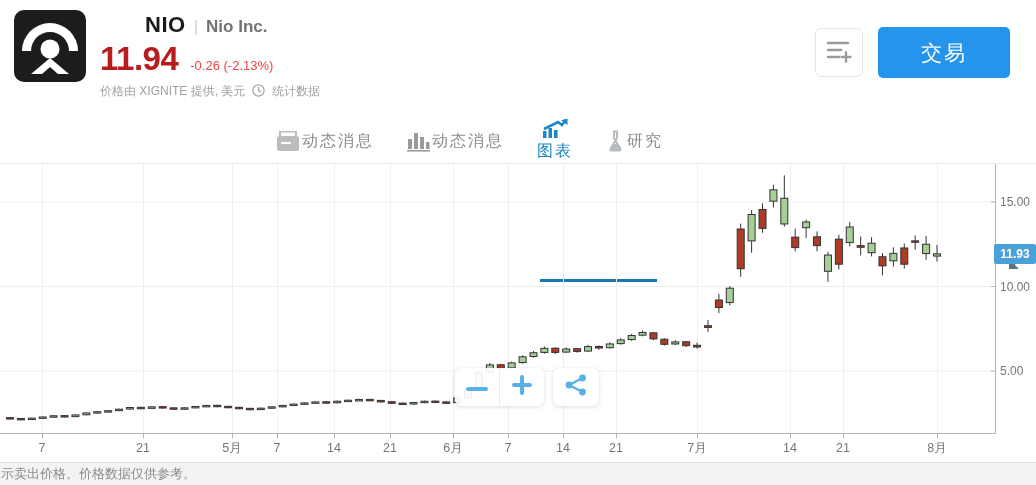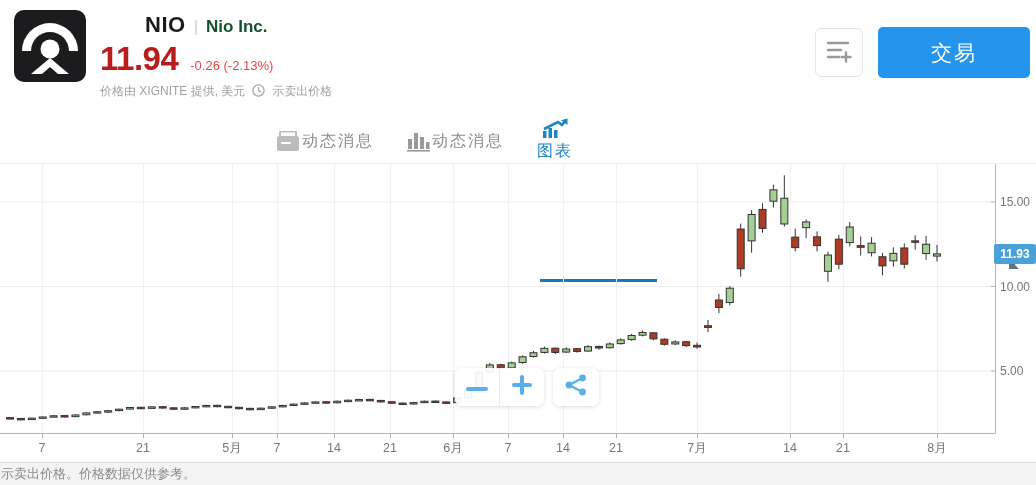--- a/index.html
+++ b/index.html
@@ -4,29 +4,29 @@
 <style>
   * { margin:0; padding:0; box-sizing:border-box; }
   html,body { width:1036px; height:485px; background:#fff; font-family:"Liberation Sans", sans-serif; overflow:hidden; position:relative; }
 
   
   .logo { position:absolute; left:14px; top:10px; width:72px; height:72px; background:#1c1c1e; border-radius:10px; }
   .title-block { position:absolute; left:100px; top:12px; }
   .title-row { display:flex; align-items:baseline; gap:8px;margin-left:45px; }
   .sym { font-size:22px; font-weight:bold; color:#1a1a1a; letter-spacing:0.5px; }
   .sep { font-size:17px; color:#d0d0d0; font-weight:400; }
-  .company { font-size:17px; font-weight:600; color:#14532d; }
+  .company { font-size:17px; font-weight:600; color:#737373; }
   .price-row { display:flex; align-items:baseline; gap:12px; margin-top:2px; }
   .price { font-size:33px; font-weight:700; color:#b91c1c; letter-spacing:-0.5px; }
   .change { font-size:13px; color:#ef4444; font-weight:400; }
   .sub-row { display:flex; align-items:center; gap:7px; margin-top:5px; color:#a0a0a0; font-size:12px; }
   .clock { display:inline-block; }
 
   .watchlist-btn { position:absolute; left:815px; top:28px; width:48px; height:49px; background:#fff; border:1px solid #e6e6e6; border-radius:6px; display:flex; align-items:center; justify-content:center; cursor:pointer; }
-  .trade-btn { position:absolute; left:878px; top:27px; width:152px; height:51px; background:#2494ec; color:#fff; border:none; border-radius:5px; font-size:21px; font-family:inherit; cursor:pointer; letter-spacing:2px; }
+  .trade-btn { position:absolute; left:878px; top:27px; width:132px; height:51px; background:#2494ec; color:#fff; border:none; border-radius:5px; font-size:21px; font-family:inherit; cursor:pointer; letter-spacing:2px; }
 
   
   .tabbar { position:absolute; left:0; top:118px; width:1036px; height:46px; border-bottom:1px solid #ebebeb; }
   .tabs { position:absolute; left:276px; top:0; height:46px; display:flex; gap:33px; }
   .tab { display:flex; align-items:center; gap:2px; height:46px; color:#8b8b8b; font-size:16px; letter-spacing:2px; cursor:pointer; }
   .tab.active { color:#1d86c8;flex-direction:column; }
   .tab .ticn { display:flex; align-items:center; }
   .tab-underline { position:absolute; left:540px; top:161px; width:117px; height:3px; background:#1779b4; }
   .expand { position:absolute; left:1009px; top:129px; width:22px; height:22px; cursor:pointer; }
 
@@ -64,21 +64,21 @@
     <span class="change">-0.26 (-2.13%)</span>
   </div>
   <div class="sub-row">
     <span>价格由 XIGNITE 提供, 美元</span>
     <span class="clock">
       <svg width="13" height="13" viewBox="0 0 14 14">
           <circle cx="7" cy="7" r="6" fill="none" stroke="#a8a8a8" stroke-width="1.4"></circle>
           <path d="M7,3.5 L7,7 L9.5,8.2" fill="none" stroke="#a8a8a8" stroke-width="1.3" stroke-linecap="round"></path>
         </svg>
     </span>
-    <span>示卖出价格</span>
+    <span>统计数据</span>
   </div>
 </div>
 
 <div class="watchlist-btn">
   <span>
     <svg width="26" height="24" viewBox="0 0 26 24">
       <g stroke="#9a9a9a" stroke-width="2.4" stroke-linecap="round">
         <line x1="2" y1="4" x2="22" y2="4"></line>
         <line x1="2" y1="11" x2="15" y2="11"></line>
         <line x1="2" y1="18" x2="13" y2="18"></line>
@@ -122,20 +122,29 @@
             <g fill="#1d86c8">
               <rect x="1" y="13" width="3.5" height="7"></rect>
               <rect x="6.5" y="10" width="3.5" height="10"></rect>
               <rect x="12" y="12" width="3.5" height="8"></rect>
             </g>
             <path d="M2,11 L16,4 L20,7 L24,2" fill="none" stroke="#1d86c8" stroke-width="2.6"></path>
             <path d="M25.5,0.5 L25.5,7 L19,2.2 Z" fill="#1d86c8"></path>
           </svg>
       </span>
       <span>图表</span>
+    </div>
+    <div class="tab">
+      <span class="ticn">
+        <svg width="19" height="22" viewBox="0 0 19 22">
+            <path d="M7,1.5 L12,1.5 M8,2 L8,8 L14.5,19 Q15,20.5 13.5,20.5 L5.5,20.5 Q4,20.5 4.5,19 L11,8 L11,2" fill="none" stroke="#b6bcc1" stroke-width="2" transform="translate(0,0)"></path>
+            <path d="M6.2,14 L12.8,14 L14.5,19 Q15,20.3 13.6,20.3 L5.4,20.3 Q4,20.3 4.5,19 Z" fill="#b6bcc1"></path>
+          </svg>
+      </span>
+      <span>研究</span>
     </div>
   </div>
   <div class="tab-underline"></div>
   <div class="expand">
     <svg width="22" height="22" viewBox="0 0 22 22">
       <g stroke="#5a7684" stroke-width="2" fill="#5a7684">
         <line x1="13" y1="9" x2="20" y2="2"></line>
           <path d="M14.5,1 L21,1 L21,7.5 Z"></path>
         <line x1="9" y1="13" x2="2" y2="20"></line>
           <path d="M1,14.5 L1,21 L7.5,21 Z"></path>

